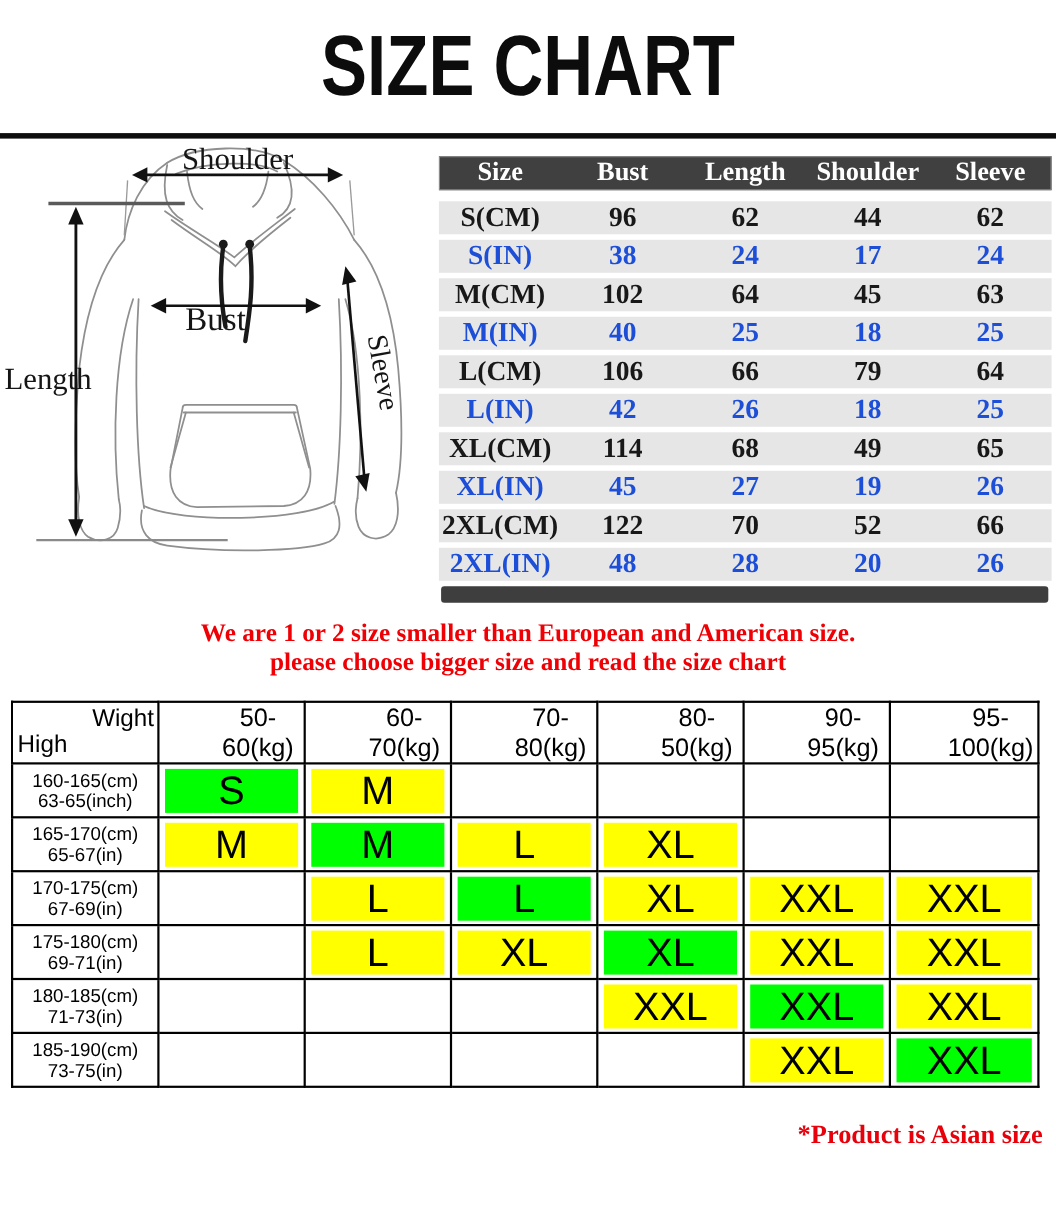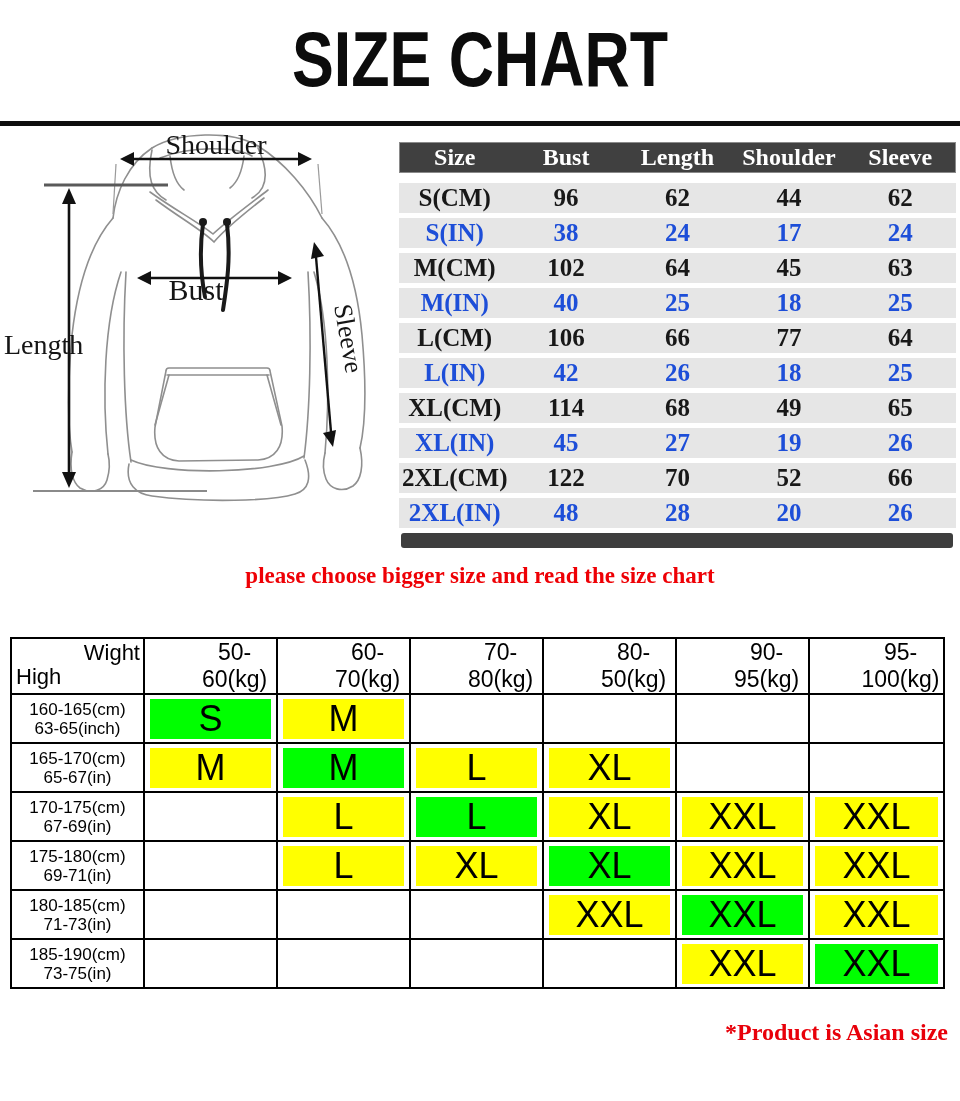--- a/index.html
+++ b/index.html
@@ -162,21 +162,21 @@
       <span>M(IN)</span>
         <span>40</span>
         <span>25</span>
         <span>18</span>
         <span>25</span>
     </div>
     <div class="srow cm">
       <span>L(CM)</span>
         <span>106</span>
         <span>66</span>
-        <span>77</span>
+        <span>79</span>
         <span>64</span>
     </div>
     <div class="srow in">
       <span>L(IN)</span>
         <span>42</span>
         <span>26</span>
         <span>18</span>
         <span>25</span>
     </div>
     <div class="srow cm">
@@ -204,20 +204,21 @@
       <span>2XL(IN)</span>
         <span>48</span>
         <span>28</span>
         <span>20</span>
         <span>26</span>
     </div>
     <div class="sbar"></div>
   </div>
 
   <div class="notice">
+    <div>We are 1 or 2 size smaller than European and American size.</div>
     <div>please choose bigger size and read the size chart</div>
   </div>
 
   <table class="fit">
     <colgroup>
       <col style="width:133px">
         <col style="width:133px">
         <col style="width:133px">
         <col style="width:133px">
         <col style="width:133px">

